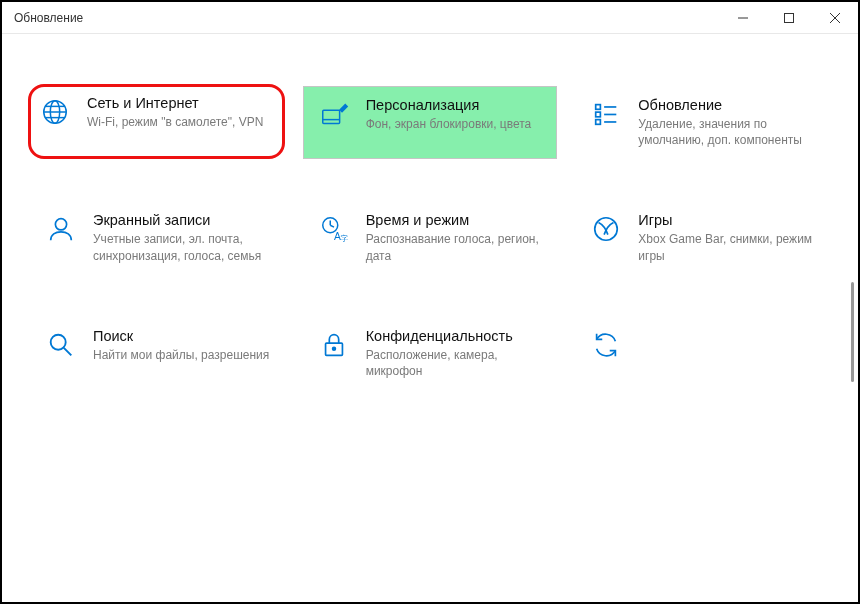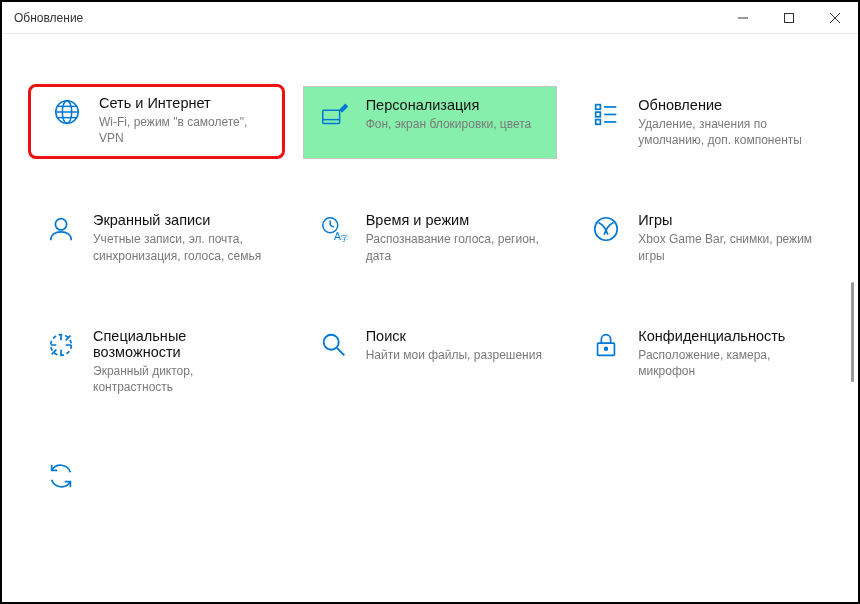--- a/index.html
+++ b/index.html
@@ -49,22 +49,22 @@
     padding: 10px 10px;
     border: 1px solid transparent;
     position: relative;
   }
   .tile.hover {
     border: 1px solid #c5c5c5;
     background: #86efac;
   }
   .tile.highlight {
     border: 3px solid #e11;
-    border-radius: 8px;
-    padding: 8px 16px;
+    border-radius: 16px;
+    padding: 8px 4px;
     margin-left:-2px; margin-top:-2px;
   }
   .icon-wrap {
     width: 40px;
     flex: 0 0 40px;
     display: flex;
     justify-content: center;
     padding-top: 2px;
   }
   .icon-wrap svg { width: 30px; height: 30px; }
@@ -200,33 +200,20 @@
           <path d="M8 9c4 2 8 7 10 13"></path>
           <path d="M24 9c-4 2-8 7-10 13"></path>
         </svg>
       </div>
       <div class="text-wrap">
         <div class="tile-title">Игры</div>
         <div class="tile-desc">Xbox Game Bar, снимки, режим игры</div>
       </div>
     </div>
 
-    <div class="tile">
-      <div class="icon-wrap">
-        <svg viewBox="0 0 32 32" fill="none" stroke="#0078d4" stroke-width="1.8">
-          <circle cx="16" cy="16" r="11" stroke-dasharray="4 3"></circle>
-          <path d="M16 5v6M16 27v-6M5 16h6M27 16h-6"></path>
-          <path d="M21 11l5-5M11 21l-5 5"></path>
-        </svg>
-      </div>
-      <div class="text-wrap">
-        <div class="tile-title">Специальные возможности</div>
-        <div class="tile-desc">Экранный диктор, контрастность</div>
-      </div>
-    </div>
 
     <div class="tile">
       <div class="icon-wrap">
         <svg viewBox="0 0 32 32" fill="none" stroke="#0078d4" stroke-width="2">
           <circle cx="13" cy="13" r="8"></circle>
           <line x1="19" y1="19" x2="27" y2="27"></line>
         </svg>
       </div>
       <div class="text-wrap">
         <div class="tile-title">Поиск</div>

